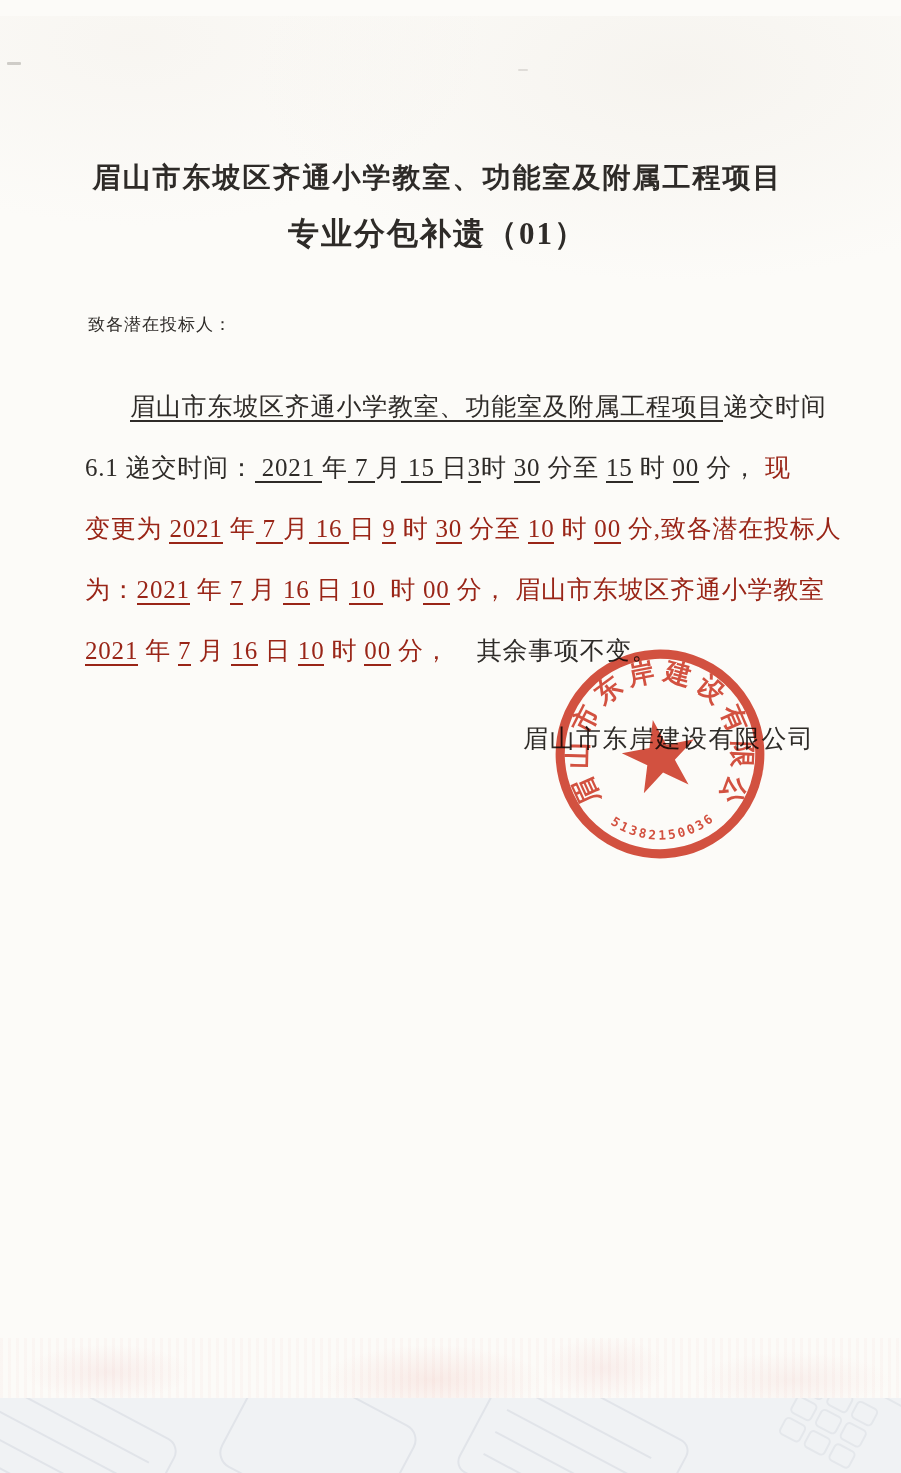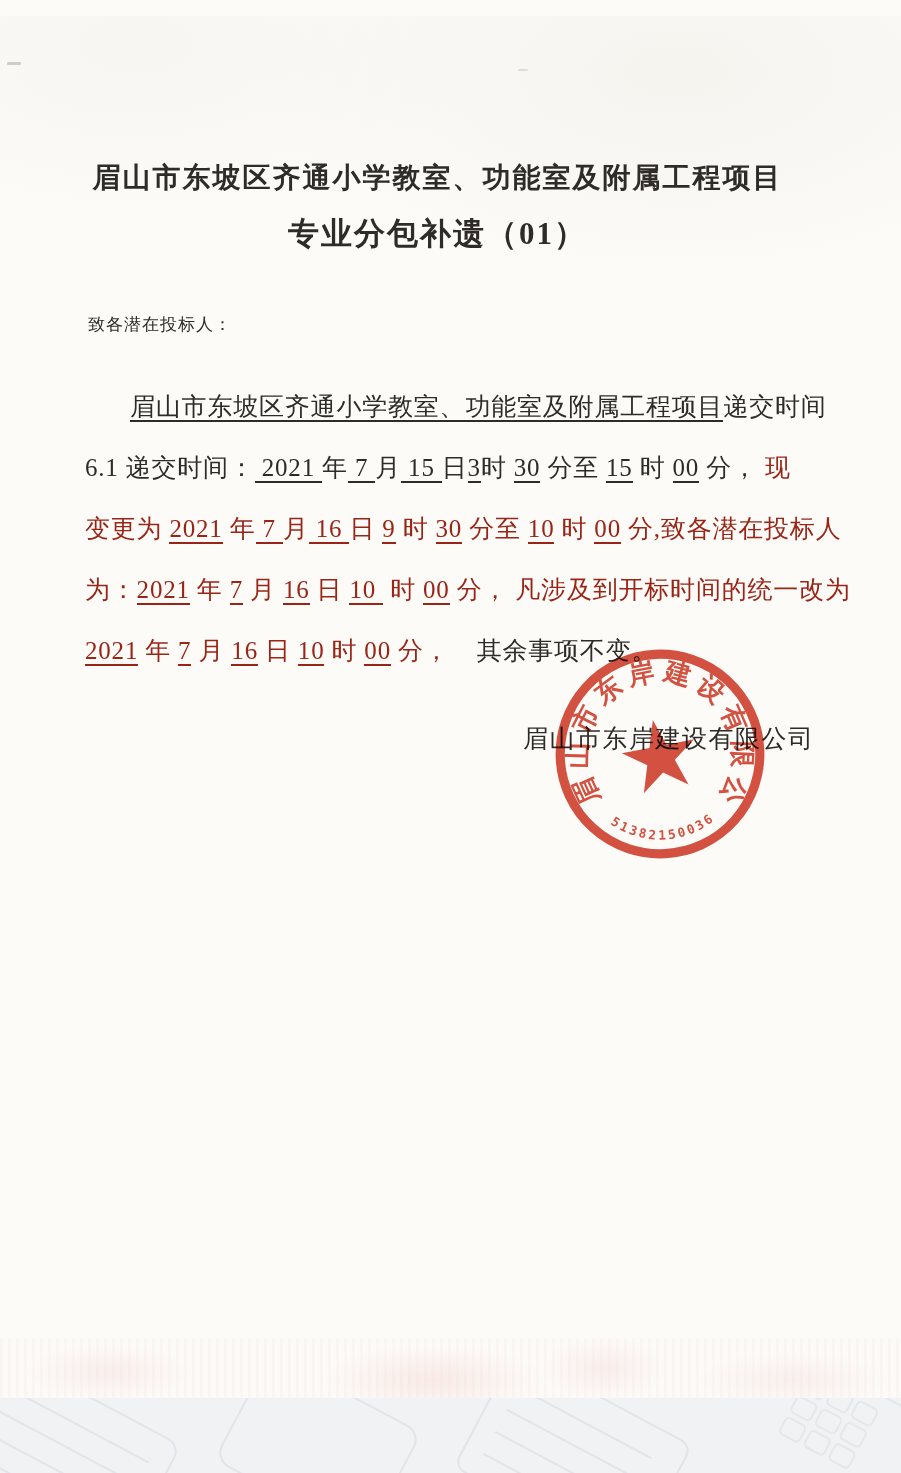--- a/index.html
+++ b/index.html
@@ -101,21 +101,21 @@
 
     <div class="title l1">眉山市东坡区齐通小学教室、功能室及附属工程项目</div>
     <div class="title l2">专业分包补遗（01）</div>
 
     <div class="salutation">致各潜在投标人：</div>
 
     <div class="body-block">
         <div class="doc-line indent"><span class="u">眉山市东坡区齐通小学教室、功能室及附属工程项目</span><span>递交时间</span></div>
         <div class="doc-line"><span>6.1 递交时间：</span><span class="u"> 2021 </span><span>年</span><span class="u"> 7 </span><span>月</span><span class="u"> 15 </span><span>日</span><span class="u">3</span><span>时 </span><span class="u">30</span><span> 分至 </span><span class="u">15</span><span> 时 </span><span class="u">00</span><span> 分， </span><span class="red">现</span></div>
         <div class="doc-line red"><span>变更为 </span><span class="u">2021</span><span> 年</span><span class="u"> 7 </span><span>月</span><span class="u"> 16 </span><span>日 </span><span class="u">9</span><span> 时 </span><span class="u">30</span><span> 分至 </span><span class="u">10</span><span> 时 </span><span class="u">00</span><span> 分,致各潜在投标人</span></div>
-        <div class="doc-line red"><span>为：</span><span class="u">2021</span><span> 年 </span><span class="u">7</span><span> 月 </span><span class="u">16</span><span> 日 </span><span class="u">10 </span><span> 时 </span><span class="u">00</span><span> 分， 凡涉及到开标时间的统一改为</span></div>
+        <div class="doc-line red"><span>为：</span><span class="u">2021</span><span> 年 </span><span class="u">7</span><span> 月 </span><span class="u">16</span><span> 日 </span><span class="u">10 </span><span> 时 </span><span class="u">00</span><span> 分， 眉山市东坡区齐通小学教室</span></div>
         <div class="doc-line red"><span class="u">2021</span><span> 年 </span><span class="u">7</span><span> 月 </span><span class="u">16</span><span> 日 </span><span class="u">10</span><span> 时 </span><span class="u">00</span><span> 分，</span><span class="black"> 其余事项不变。</span></div>
       </div>
 
     <div class="stamp-wrap">
       <svg viewBox="0 0 216 216" xmlns="http://www.w3.org/2000/svg">
         <g fill="none" stroke="#d03a27">
           <circle cx="108" cy="108" r="98" stroke-width="9"></circle>
         </g>
         <defs>
           <path id="arcTop" d="M 49.8 150.3 A 72 72 0 1 1 166.2 150.3" fill="none"></path>

